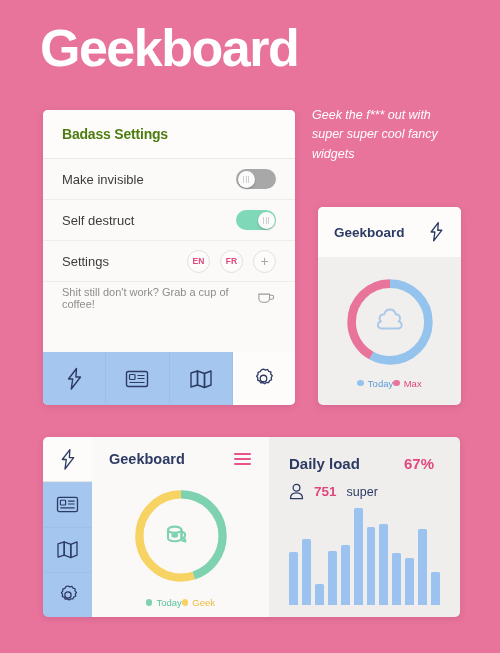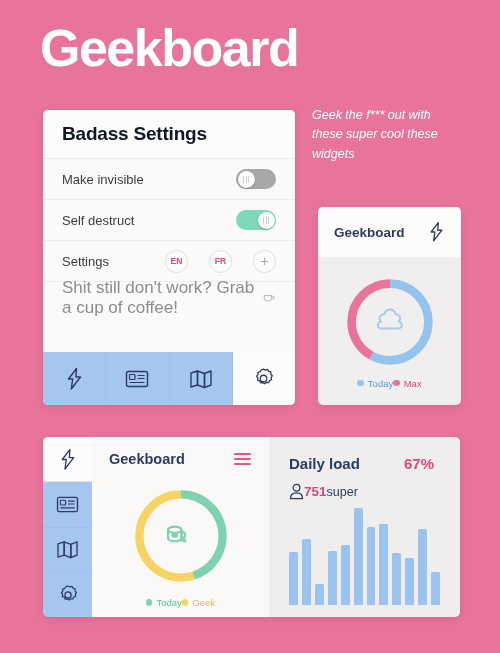--- a/index.html
+++ b/index.html
@@ -48,21 +48,21 @@
     overflow: hidden;
   }
   .settings-header {
     height: 49px;
     display: flex; align-items: center;
     padding: 0 19px;
     background: #fdfcfa;
     border-bottom: 1px solid #eceae6;
   }
   .settings-header-title {
-    font-size: 19px; font-weight: bold; color: #0f172a;
+    font-size: 14px; font-weight: bold; color: #4d7c0f;
     letter-spacing: -0.2px;
     text-align: right;
   }
   .setting-row {
     height: 41px;
     display: flex; align-items: center; justify-content: space-between;
     padding: 0 19px;
     border-bottom: 1px solid #ededea;
     background: #fbfaf8;
   }
@@ -90,21 +90,21 @@
   }
 
   .chevron {
     width: 9px; height: 9px;
     border-right: 1.6px solid #b9b9b9;
     border-top: 1.6px solid #b9b9b9;
     transform: rotate(45deg);
     margin-right: 4px;
   }
 
-  .lang-group { display: flex; align-items: center; gap: 21px; }
+  .lang-group { display: flex; align-items: center; gap: 10px; }
   .lang-badge {
     width: 23px; height: 23px; border-radius: 50%;
     border: 1px solid #e2dfda;
     display: flex; align-items: center; justify-content: center;
     font-size: 8.5px; font-weight: bold;
     color: #e0477e;
     background: #fdfcfa;
   }
   .lang-add {
     width: 23px; height: 23px; border-radius: 50%;
@@ -113,21 +113,21 @@
     color: #a9a9a9; font-size: 14px; line-height: 1;
     background: #fdfcfa;
   }
 
   .coffee-row {
     height: 31px;
     display: flex; align-items: center; justify-content: space-between;
     padding: 0 19px;
     background: #fbfaf8;
   }
-  .coffee-text { font-size: 17px; color: #8d8d8d; }
+  .coffee-text { font-size: 11px; color: #8d8d8d; }
 
   
   .nav-bar {
     position: absolute; left: 0; bottom: 0;
     width: 100%; height: 53px;
     display: flex;
   }
   .nav-item {
     flex: 1;
     display: flex; align-items: center; justify-content: center;
@@ -213,21 +213,21 @@
     padding: 18px 20px 0 20px;
     display: flex; flex-direction: column;
   }
   .load-head {
     display: flex; align-items: baseline; justify-content: space-between;
     padding-right: 6px;
   }
   .load-title { font-size: 15px; font-weight: bold; color: #2d3b64; }
   .load-pct { font-size: 15px; font-weight: bold; color: #e0477e; }
   .load-users {
-    display: flex; align-items: center; gap: 0;
+    display: flex; align-items: center; gap: 10px;
     margin-top: 11px;
   }
   .load-users-count { font-size: 13.5px; font-weight: bold; color: #e0477e; }
   .load-users-label { font-size: 12.5px; color: #2d3b64; }
   .bars {
     flex: 1;
     display: flex; align-items: flex-end; gap: 4px;
     padding-bottom: 12px; margin-top: 8px;
   }
   .bar {
@@ -237,21 +237,21 @@
   }
   .ring-svg { display: block; }
 </style>
 </head>
 <body>
 
 <div class="stage">
 
   <div class="brand-title">Geekboard</div>
 
-  <div class="tagline">Geek the f*** out with these super cool these widgets</div>
+  <div class="tagline">Geek the f*** out with super super cool fancy widgets</div>
 
   <div class="settings-card">
 
     <div class="settings-header">
       <span class="settings-header-title">Badass Settings</span>
     </div>
 
     <div class="setting-row">
       <span class="setting-label">Make invisible</span>
       <span class="toggle off">

